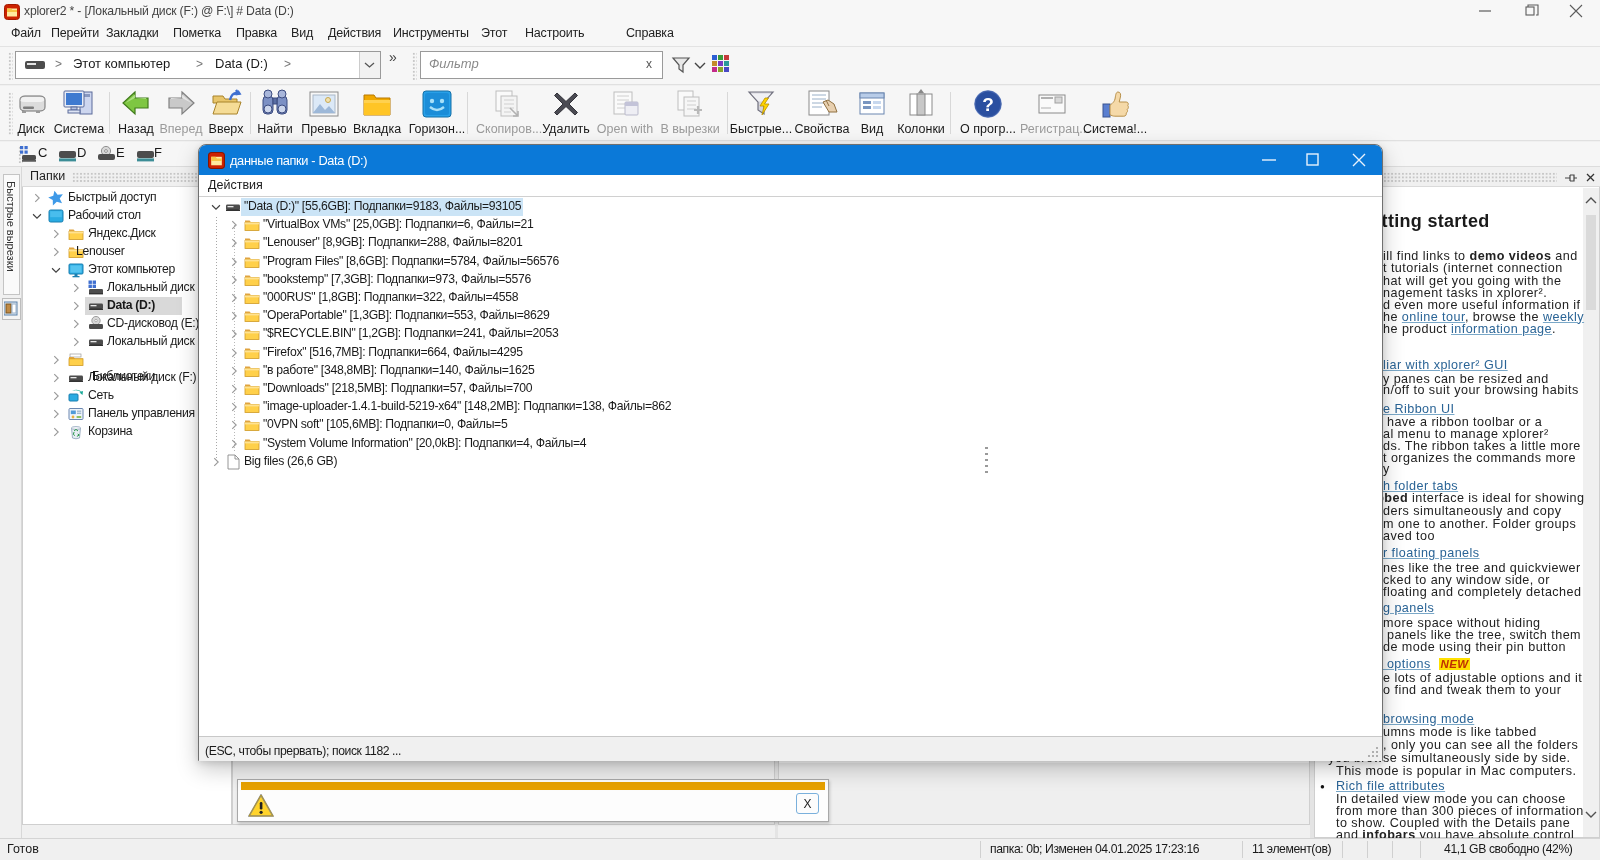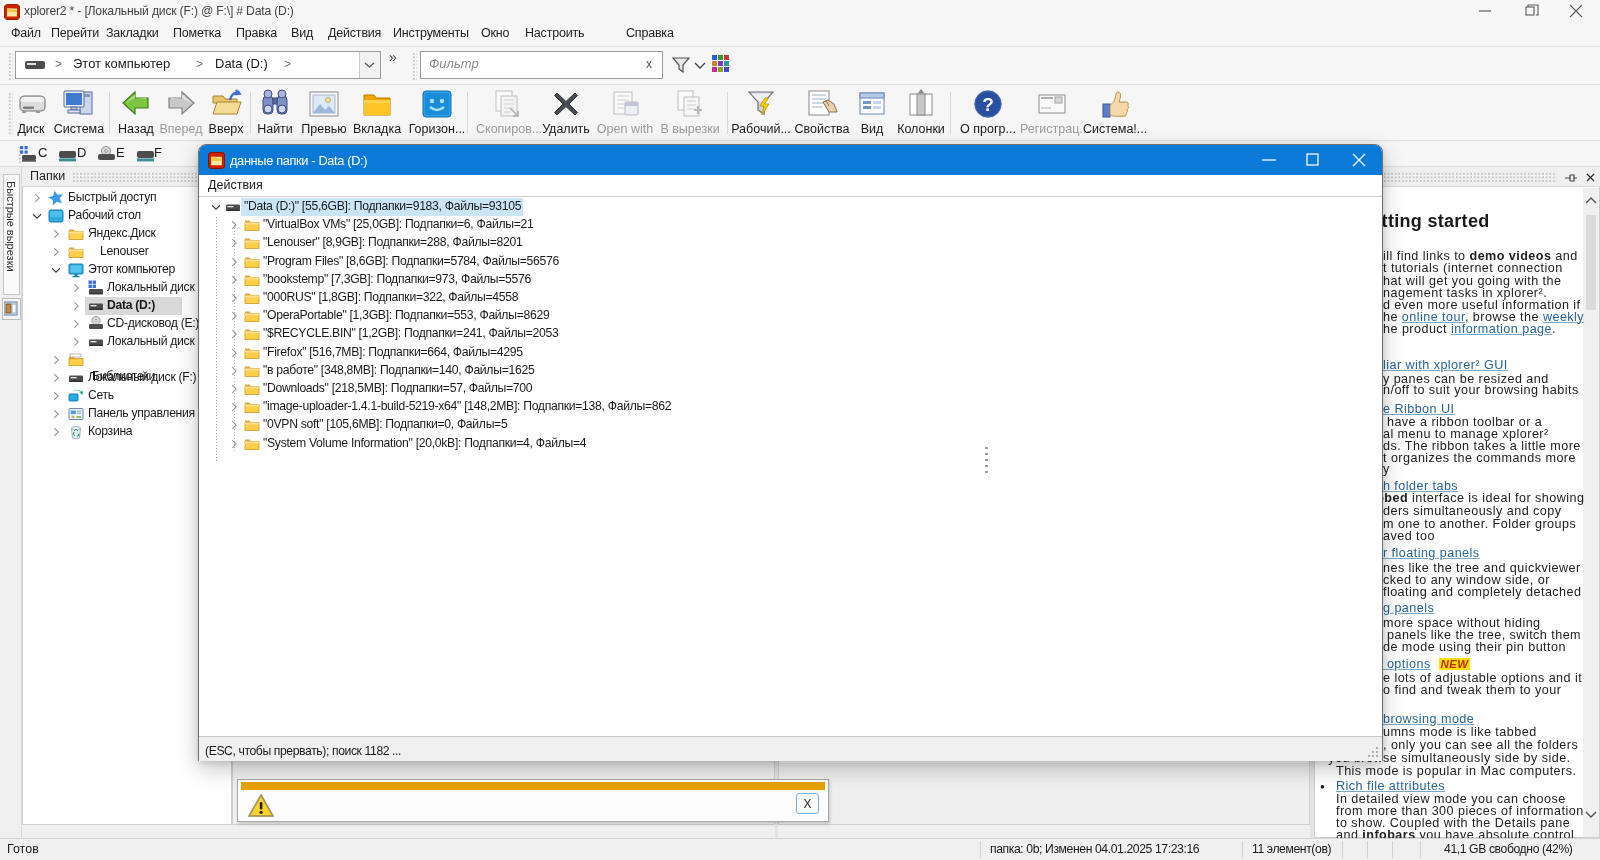--- a/index.html
+++ b/index.html
@@ -32,21 +32,21 @@
 
 <style>.mi{position:absolute;top:26px;font-size:12.5px;letter-spacing:-0.2px;color:#222;}</style>
 <div class="mi" style="left:11px;">Файл</div>
 <div class="mi" style="left:51px;">Перейти</div>
 <div class="mi" style="left:106px;">Закладки</div>
 <div class="mi" style="left:173px;">Пометка</div>
 <div class="mi" style="left:236px;">Правка</div>
 <div class="mi" style="left:291px;">Вид</div>
 <div class="mi" style="left:328px;">Действия</div>
 <div class="mi" style="left:393px;">Инструменты</div>
-<div class="mi" style="left:481px;">Окно</div>
+<div class="mi" style="left:481px;">Этот</div>
 <div class="mi" style="left:525px;">Настроить</div>
 <div class="mi" style="left:602px;margin-left:24px;">Справка</div>
 
 <div class="abs" style="left:0;top:46px;width:1600px;height:39px;background:#f6f6f6;border-top:1px solid #e3e3e3;border-bottom:1px solid #e0e0e0;"></div>
 <div class="abs dots" style="left:8px;top:52px;width:5px;height:28px;"></div>
 
 <div class="abs" style="left:15px;top:51px;width:366px;height:28px;background:#fff;border:1px solid #9a9a9a;"></div>
 <svg class="abs" style="left:24px;top:58px;" width="22" height="14" viewBox="0 0 22 14">
   <rect x="1" y="3" width="20" height="8" rx="2" fill="#4d4d4d"></rect>
   <rect x="3" y="5" width="9" height="2" fill="#fff" opacity="0.85"></rect>
@@ -215,21 +215,21 @@
   <path d="M24 18 v8 m-4 -4 h8" stroke="#888" stroke-width="2.2"></path>
  </svg>
  <div class="tlab gray">В вырезки</div>
 </div>
 <div class="tbtn" style="left:729px;">
  <svg width="32" height="32" viewBox="0 0 32 32">
   <path d="M4 4 h24 l-9 10 v12 l-6 -4 v-8 z" fill="#d4d4dc" stroke="#70707e" stroke-width="1.2"></path>
   <path d="M6 5.5 h20 l-7.5 8 h-5 z" fill="#f0f0f4"></path>
   <path d="M20 10 l-5 8 h4 l-2 9 l7 -11 h-4.5 l4 -6 z" fill="#ffd400" stroke="#b89000" stroke-width="0.8"></path>
  </svg>
- <div class="tlab">Рабочий...</div>
+ <div class="tlab">Быстрые...</div>
 </div>
 <div class="tbtn" style="left:790px;">
  <svg width="32" height="32" viewBox="0 0 32 32">
   <rect x="3" y="3" width="20" height="24" fill="#fff" stroke="#8a8a8a"></rect>
   <path d="M6 7 h14 M6 11 h14 M6 15 h14 M6 19 h10" stroke="#9ab0c8"></path>
   <path d="M17 14 l6 10 h8 l-3 -8 l-6 -4 z" fill="#e8d0b0" stroke="#907040"></path>
   <path d="M20 12 l3 6" stroke="#907040" fill="none"></path>
  </svg>
  <div class="tlab">Свойства</div>
 </div>
@@ -438,21 +438,21 @@
       </svg>
       <span class="tx" style="left:88px;">Яндекс.Диск</span>
     </div>
 <div class="trow" style="left:0;top:243px;width:232px;">
       <svg class="ar" style="left:49px;">
         <use href="#i-arrow-c"></use>
       </svg>
       <svg class="ic" style="left:68px;">
         <use href="#i-folder"></use>
       </svg>
-      <span class="tx" style="left:100px;">Lenouser</span>
+      <span class="tx" style="left:76px;">Lenouser</span>
     </div>
 <div class="trow" style="left:0;top:261px;width:232px;">
       <svg class="ar" style="left:49px;">
         <use href="#i-arrow-o"></use>
       </svg>
       <svg class="ic" style="left:68px;">
         <use href="#i-comp"></use>
       </svg>
       <span class="tx" style="left:88px;">Этот компьютер</span>
     </div>
@@ -821,14 +821,23 @@
       </div>
  <div class="drow" style="left:0;top:289.6px;width:787px;">
         <svg class="ar" style="left:28px;">
           <use href="#i-arrow-c"></use>
         </svg>
         <svg class="ic" style="left:45px;">
           <use href="#i-folder"></use>
         </svg>
         <span class="tx" style="left:64px;">"System Volume Information" [20,0kB]: Подпапки=4, Файлы=4</span>
       </div>
+ <div class="drow" style="left:0;top:307.8px;width:787px;">
+        <svg class="ar" style="left:10px;">
+          <use href="#i-arrow-c"></use>
+        </svg>
+        <svg class="ic" style="left:26px;">
+          <use href="#i-file"></use>
+        </svg>
+        <span class="tx" style="left:45px;">Big files (26,6 GB)</span>
+      </div>
 </div>
 </div>
 
 </body></html>

